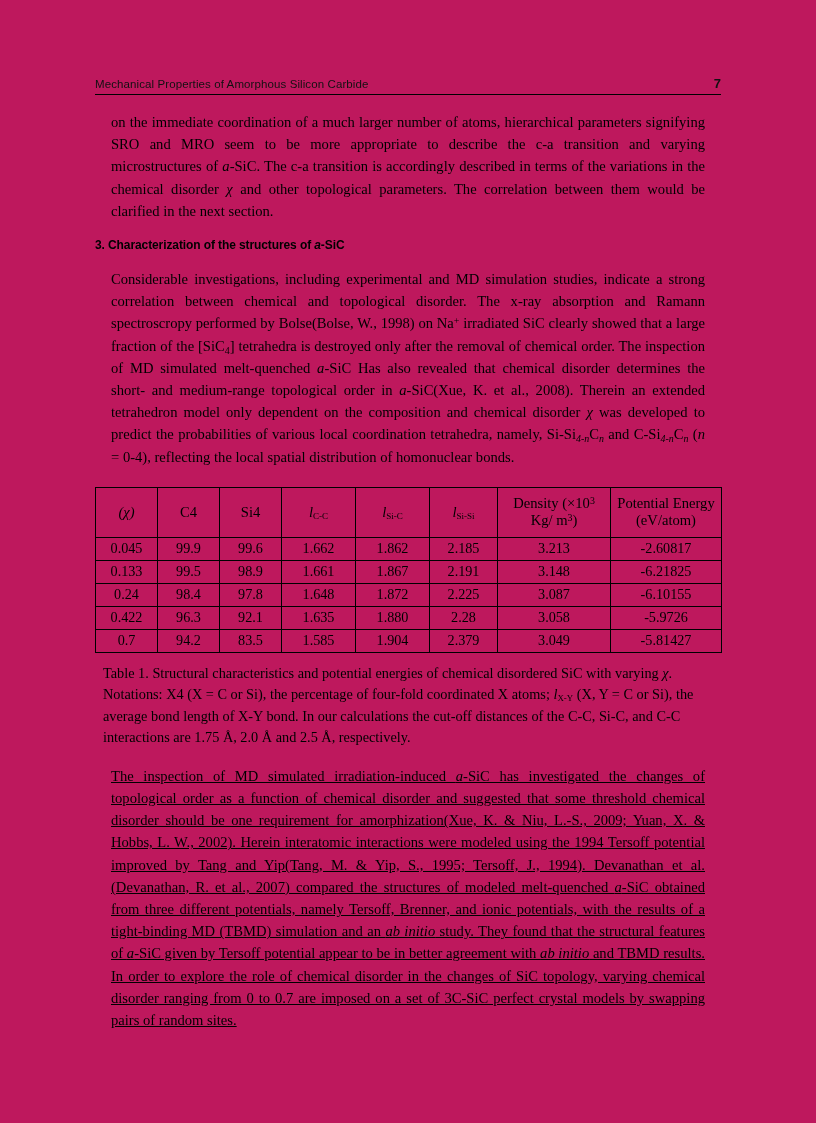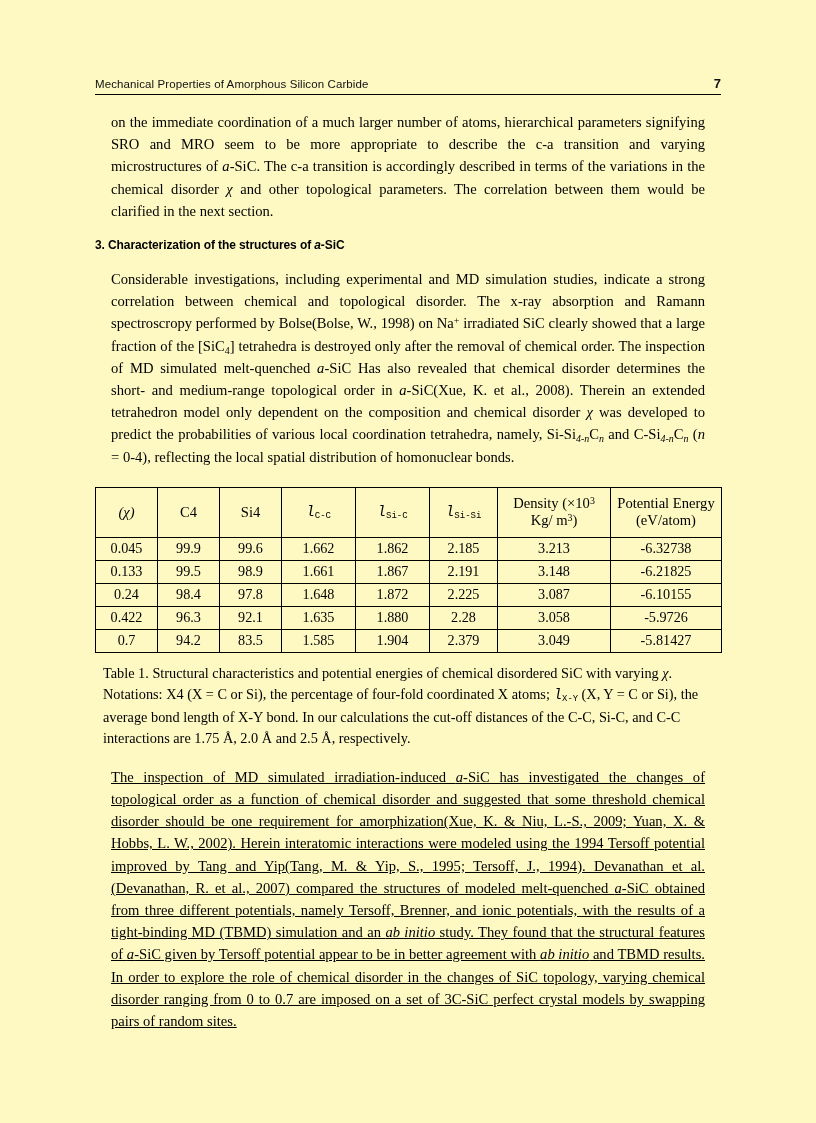--- a/index.html
+++ b/index.html
@@ -4,21 +4,21 @@
 <style>
   html, body {
     margin: 0;
     padding: 0;
     background: #ffffff;
   }
   .page {
     position: relative;
     width: 816px;
     height: 1123px;
-    background: #fef9c3;
+    background: #be185d;
     margin: 0 auto;
     overflow: hidden;
     box-sizing: border-box;
   }
   .content {
     position: absolute;
     left: 95px;
     top: 76px;
     width: 626px;
   }
@@ -99,21 +99,21 @@
   }
   .c0 { width: 62px; }
   .c1 { width: 62px; }
   .c2 { width: 62px; }
   .c3 { width: 74px; }
   .c4 { width: 74px; }
   .c5 { width: 68px; }
   .c6 { width: 113px; }
   .c7 { width: 111px; }
 
-  .lsym { font-style: italic; font-family: Liberation Mono, monospace; }
+  .lsym { font-style: italic; font-family: Liberation Serif, serif; }
   .lsym sub { font-style: normal; font-size: 0.62em; vertical-align: -0.25em; }
 
   
   p.caption {
     font-family: "Liberation Serif", serif;
     font-size: 14.3px;
     line-height: 21.5px;
     text-align: left;
     color: #000;
     margin: 10px 0 0 8px;
@@ -162,21 +162,21 @@
         </thead>
         <tbody>
           <tr>
             <td>0.045</td>
             <td>99.9</td>
             <td>99.6</td>
             <td>1.662</td>
             <td>1.862</td>
             <td>2.185</td>
             <td>3.213</td>
-            <td>-6.32738</td>
+            <td>-2.60817</td>
           </tr>
           <tr>
             <td>0.133</td>
             <td>99.5</td>
             <td>98.9</td>
             <td>1.661</td>
             <td>1.867</td>
             <td>2.191</td>
             <td>3.148</td>
             <td>-6.21825</td>

